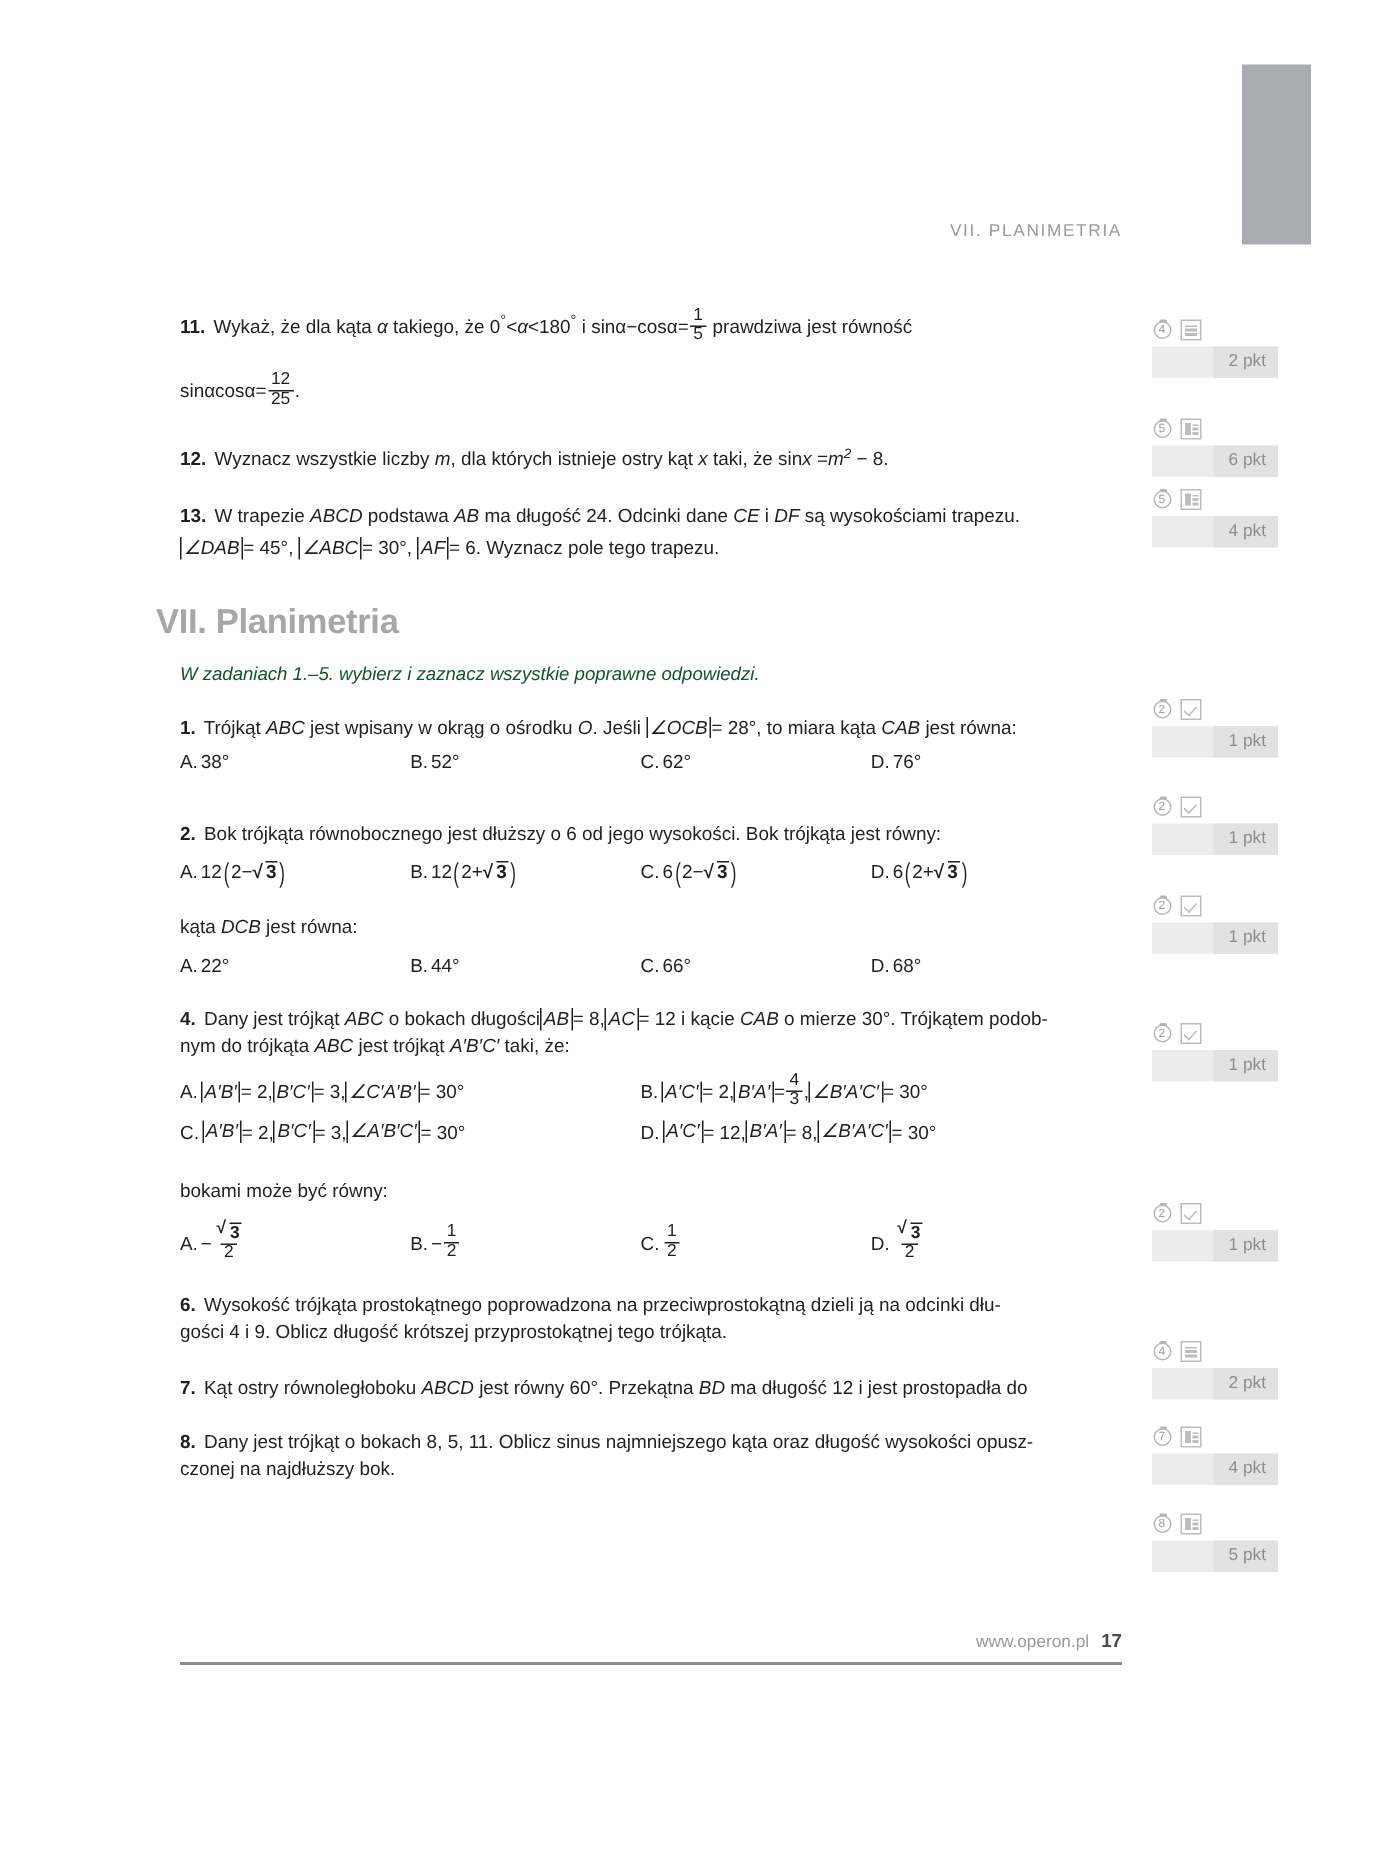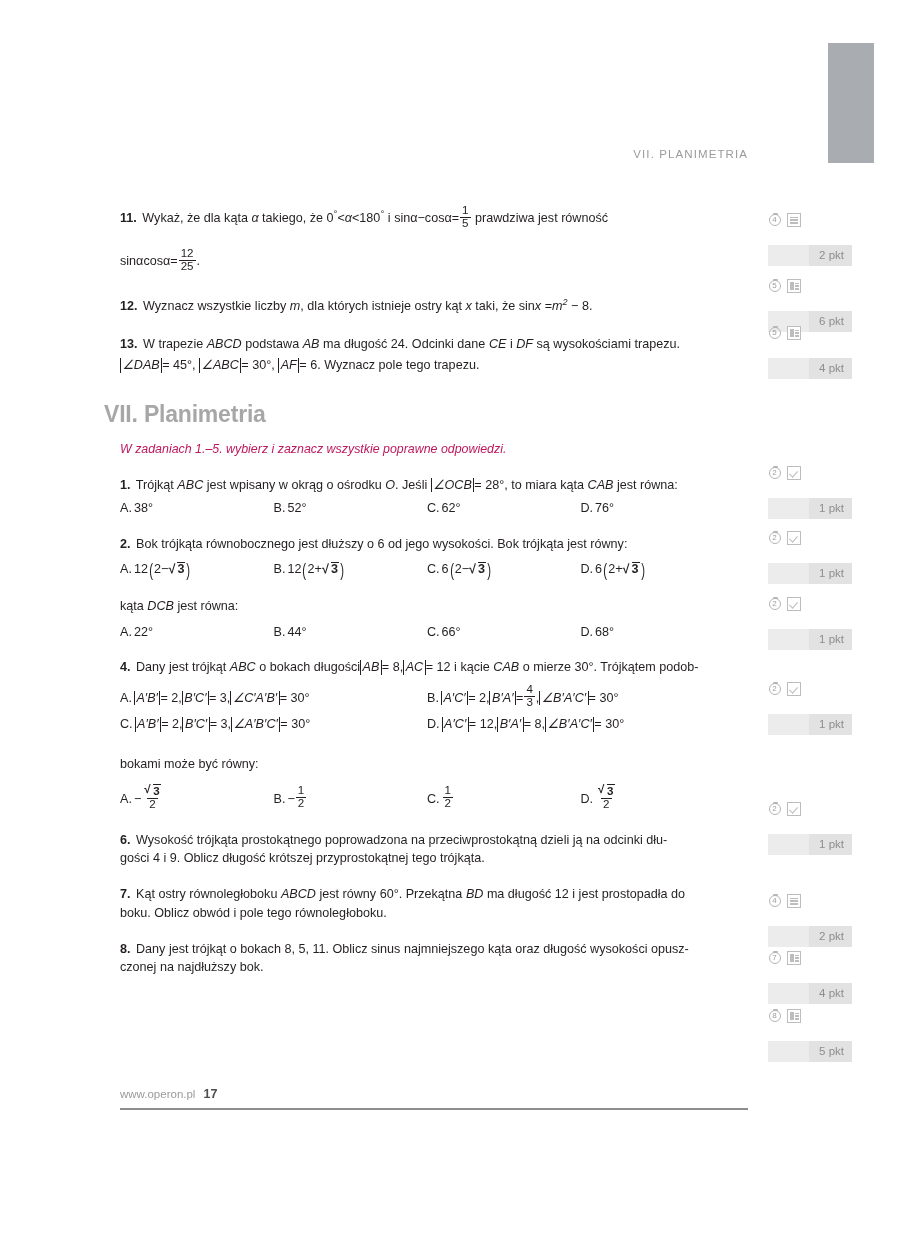--- a/index.html
+++ b/index.html
@@ -155,21 +155,21 @@
   .section-heading {
     font-size: 23px;
     font-weight: bold;
     color: #a7a7a7;
     margin: 26px 0 14px 0;
     letter-spacing: -0.2px;
   }
   .section-intro {
     font-style: italic;
     font-size: 12.4px;
-    color: #be185d;
+    color: #14532d;
     padding-left: 16px;
     margin-bottom: 20px;
   }
 
   
   .marker {
     position: absolute;
     left: 768px;
     width: 84px;
   }
@@ -237,21 +237,21 @@
   .check-icon::after {
     content: "";
     position: absolute;
     left: 3px; top: 2.2px;
     width: 4px; height: 7px;
     border: solid #bdbdbd;
     border-width: 0 1.4px 1.4px 0;
     transform: rotate(42deg);
   }
   .pkt-bar {
-    margin-top: 17px;
+    margin-top: 3px;
     height: 21px;
     background: #ececec;
     display: flex;
     justify-content: flex-end;
     align-items: center;
   }
   .pkt-bar .val {
     background: #e2e2e2;
     height: 21px;
     line-height: 21px;
@@ -270,21 +270,21 @@
     top: 1108px;
     width: 628px;
     height: 1.6px;
     background: #8e8e8e;
   }
   .footer-text {
     position: absolute;
     left: 120px;
     top: 1087px;
     width: 628px;
-    text-align: left;
+    text-align: right;
     font-size: 11.5px;
     color: #9a9a9a;
   }
   .footer-text .pg {
     color: #4d4d4d;
     font-weight: bold;
     margin-left: 8px;
     font-size: 12.5px;
   }
 </style>
@@ -533,21 +533,21 @@
       <div class="para" style="padding-left:16px;margin-top:3px">
         <span class="bars mi">∠DAB</span><span>= 45°,</span>
         <span class="bars mi">∠ABC</span><span>= 30°,</span>
         <span class="bars mi">AF</span><span>= 6. Wyznacz pole tego trapezu.</span>
       </div>
     </div>
 
     <div class="section-heading">VII. Planimetria</div>
     <div class="section-intro">W zadaniach 1.–5. wybierz i zaznacz wszystkie poprawne odpowiedzi.</div>
 
-    <div class="task" style="margin-bottom:18px">
+    <div class="task" style="margin-bottom:30px">
       <div class="para hang">
         <span class="task-num">1.</span>
         <span>Trójkąt</span>
         <span class="mi">ABC</span>
         <span>jest wpisany w okrąg o ośrodku</span>
         <span class="mi">O</span><span>. Jeśli</span>
         <span class="bars mi">∠OCB</span><span>= 28°, to miara kąta</span>
         <span class="mi">CAB</span>
         <span>jest równa:</span>
       </div>
@@ -652,20 +652,27 @@
 
     <div class="task" style="margin-bottom:16px">
       <div class="para hang">
         <span class="task-num">4.</span>
         <span>Dany jest trójkąt</span>
         <span class="mi">ABC</span>
         <span>o bokach długości</span><span class="bars mi">AB</span><span>= 8,</span><span class="bars mi">AC</span><span>= 12 i kącie</span>
         <span class="mi">CAB</span>
         <span>o mierze 30°. Trójkątem podob-</span>
       </div>
+      <div class="para" style="padding-left:16px">
+        <span>nym do trójkąta</span>
+        <span class="mi">ABC</span>
+        <span>jest trójkąt</span>
+        <span class="mi">A′B′C′</span>
+        <span>taki, że:</span>
+      </div>
       <div class="answers cols2" style="margin-top:9px">
         <div class="ans">
           <span class="ans-letter">A.</span>
             <span class="bars mi">A′B′</span>
             <span>= 2,</span>
             <span class="bars mi">B′C′</span>
             <span>= 3,</span>
             <span class="bars mi">∠C′A′B′</span>
             <span>= 30°</span>
         </div>
@@ -752,21 +759,20 @@
 
     <div class="task" style="margin-bottom:18px">
       <div class="para hang">
         <span class="task-num">7.</span>
         <span>Kąt ostry równoległoboku</span>
         <span class="mi">ABCD</span>
         <span>jest równy 60°. Przekątna</span>
         <span class="mi">BD</span>
         <span>ma długość 12 i jest prostopadła do</span>
       </div>
-      <div class="para" style="padding-left:16px">boku. Oblicz obwód i pole tego równoległoboku.</div>
     </div>
 
     <div class="task">
       <div class="para hang">
         <span class="task-num">8.</span>
         <span>Dany jest trójkąt o bokach 8, 5, 11. Oblicz sinus najmniejszego kąta oraz długość wysokości opusz-</span>
       </div>
       <div class="para" style="padding-left:16px">czonej na najdłuższy bok.</div>
     </div>
 

